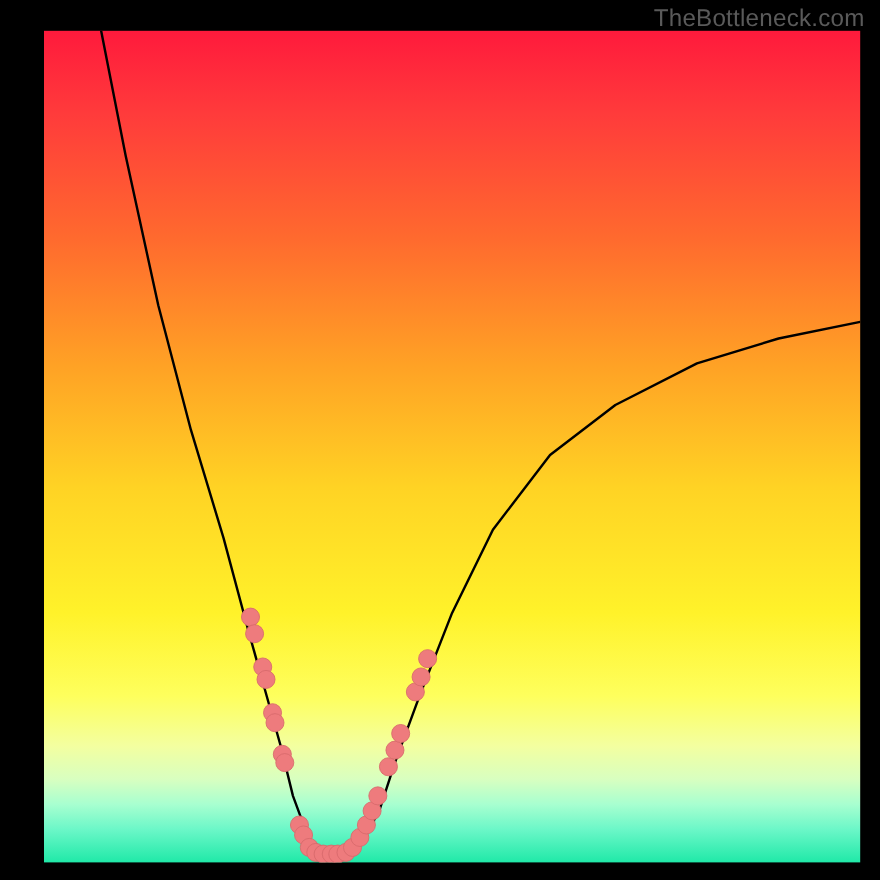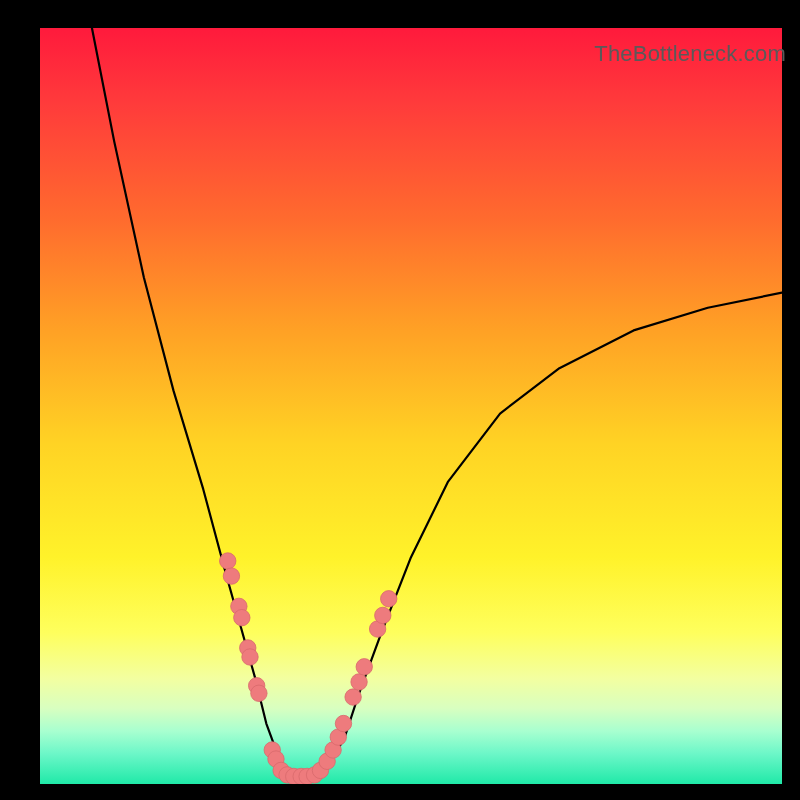--- a/index.html
+++ b/index.html
@@ -41,21 +41,20 @@
   }
   .watermark {
     position: absolute;
     top: 4px;
     right: 14px;
     font-family: Arial, Helvetica, sans-serif;
     font-size: 22px;
     color: #5a5a5a;
     letter-spacing: 0.2px;
     user-select: none;
-    margin-top: 37px;
   }
   svg {
     position: absolute;
     left: 0;
     top: 0;
   }
 </style>
 </head>
 <body>
 

